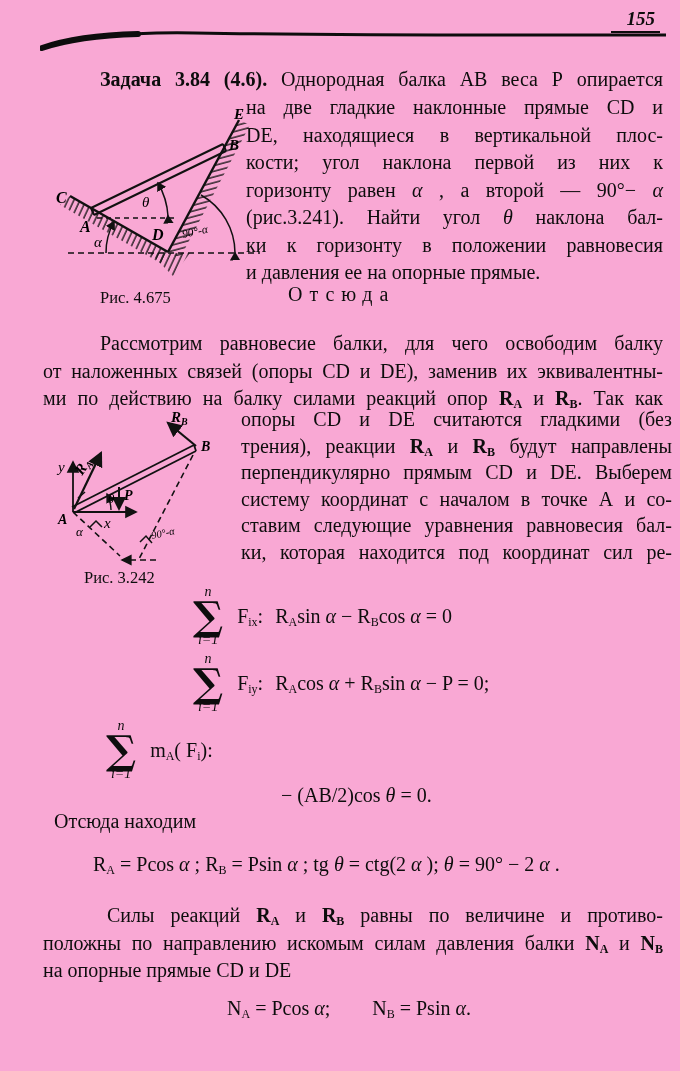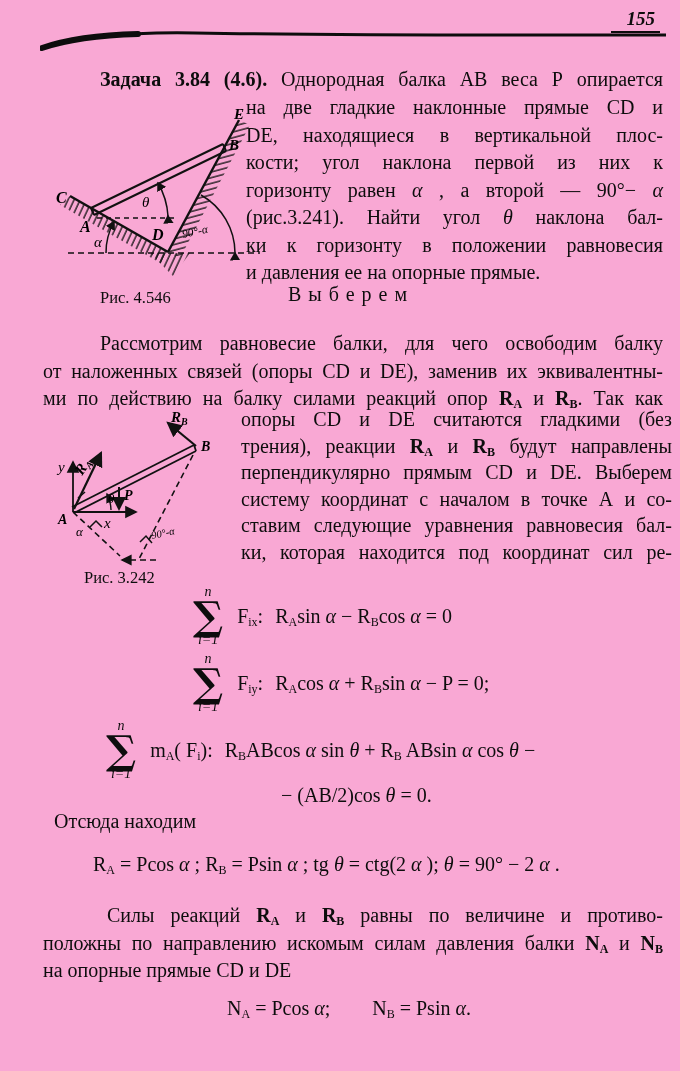--- a/index.html
+++ b/index.html
@@ -89,23 +89,23 @@
 
     <text x="6" y="97" font-size="16" font-style="italic" font-weight="bold">C</text>
     <text x="30" y="126" font-size="16" font-style="italic" font-weight="bold">A</text>
     <text x="102" y="134" font-size="16" font-style="italic" font-weight="bold">D</text>
     <text x="179" y="44" font-size="15" font-style="italic" font-weight="bold">B</text>
     <text x="184" y="13" font-size="15" font-style="italic" font-weight="bold">E</text>
     <text x="92" y="101" font-size="15" font-style="italic">θ</text>
     <text x="44" y="141" font-size="15" font-style="italic">α</text>
     <text x="133" y="132" font-size="11.5" font-style="italic" transform="rotate(-12 133 132)">90°-α</text>
   </svg>
-  <div class="abs caption" style="left:100px;top:288px;">Рис. 4.546</div>
-
-  <div class="abs solhead" style="left:288px;top:283px;">Выберем</div>
+  <div class="abs caption" style="left:100px;top:288px;">Рис. 4.675</div>
+
+  <div class="abs solhead" style="left:288px;top:283px;">Отсюда</div>
 
   <div class="abs lines" style="left:43px;top:330px;width:620px;">
     <div class="jline" style="text-indent:57px;">Рассмотрим равновесие балки, для чего освободим балку</div>
     <div class="jline">от наложенных связей (опоры CD и DE), заменив их эквивалентны-</div>
     <div class="jline">ми по действию на балку силами реакций опор <b>R<sub>A</sub></b> и <b>R<sub>B</sub></b>. Так как</div>
   </div>
 
   <div class="abs lines tight" style="left:232px;top:406px;width:431px;margin-left:9px;">
     <div class="jline">опоры CD и DE считаются гладкими (без</div>
     <div class="jline">трения), реакции <b>R<sub>A</sub></b> и <b>R<sub>B</sub></b> будут направлены</div>
@@ -178,21 +178,20 @@
     <span class="expr">R<sub>A</sub>cos <i>α</i>  + R<sub>B</sub>sin <i>α</i>  − P = 0;</span>
   </div>
 
   <div class="abs eqrow" style="left:106px;top:719px;">
     <span class="sum">
       <span class="lim">n</span>
       <span class="sig">∑</span>
       <span class="lim">i=1</span>
     </span>
     <span class="lbl">m<sub>A</sub>( F<sub>i</sub>):</span>
-    <span class="expr">R<sub>B</sub>ABcos <i>α</i> sin <i>θ</i>  + R<sub>B</sub> ABsin <i>α</i> cos <i>θ</i>  −</span>
   </div>
   <div class="abs plainline" style="left:233px;top:784px;margin-left:48px;">− (AB/2)cos <i>θ</i>  = 0.</div>
 
   <div class="abs plainline" style="left:54px;top:810px;">Отсюда находим</div>
 
   <div class="abs plainline" style="left:93px;top:853px;">R<sub>A</sub> = Pcos <i>α</i> ; R<sub>B</sub> = Psin <i>α</i> ; tg <i>θ</i> = ctg(2 <i>α</i> );  <i>θ</i> = 90° − 2 <i>α</i> .</div>
 
   <div class="abs lines" style="left:43px;top:902px;width:620px;">
     <div class="jline" style="text-indent:64px;">Силы реакций <b>R<sub>A</sub></b> и <b>R<sub>B</sub></b> равны по величине и противо-</div>
     <div class="jline">положны по направлению искомым силам давления балки <b>N<sub>A</sub></b> и <b>N<sub>B</sub></b></div>

